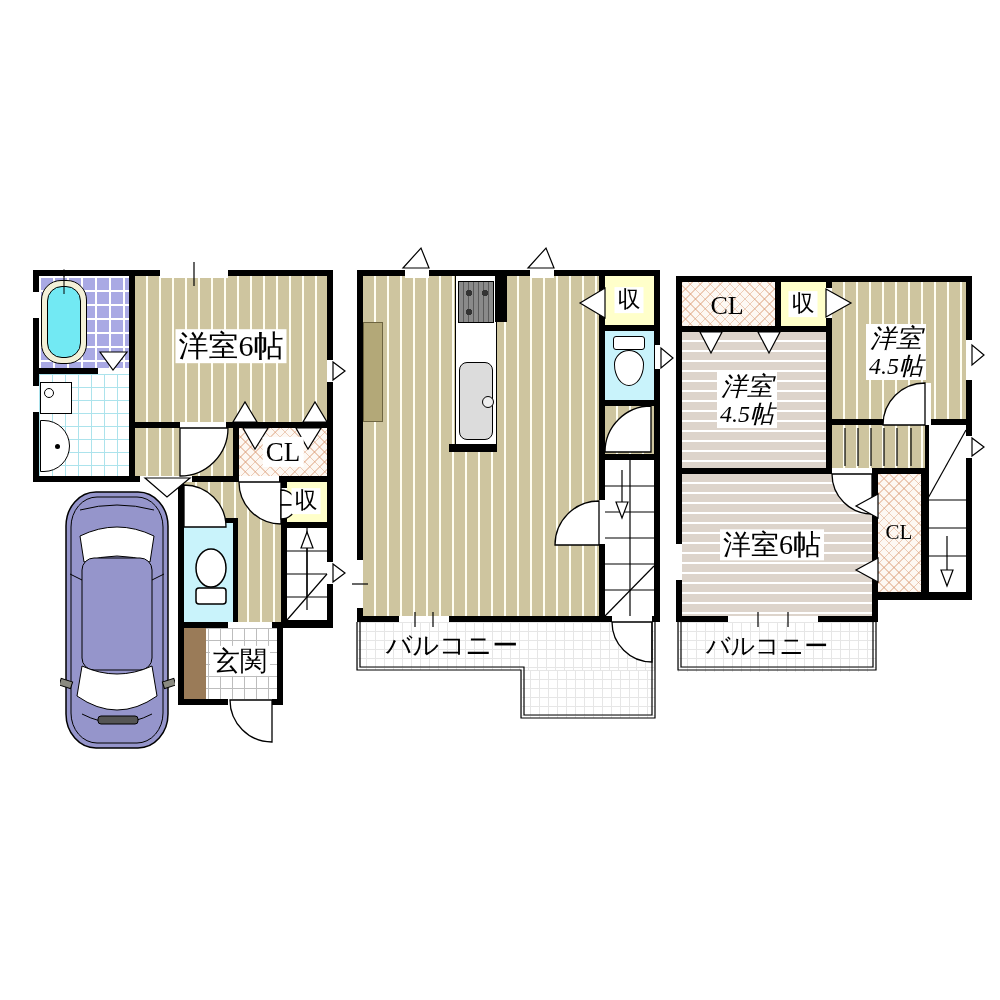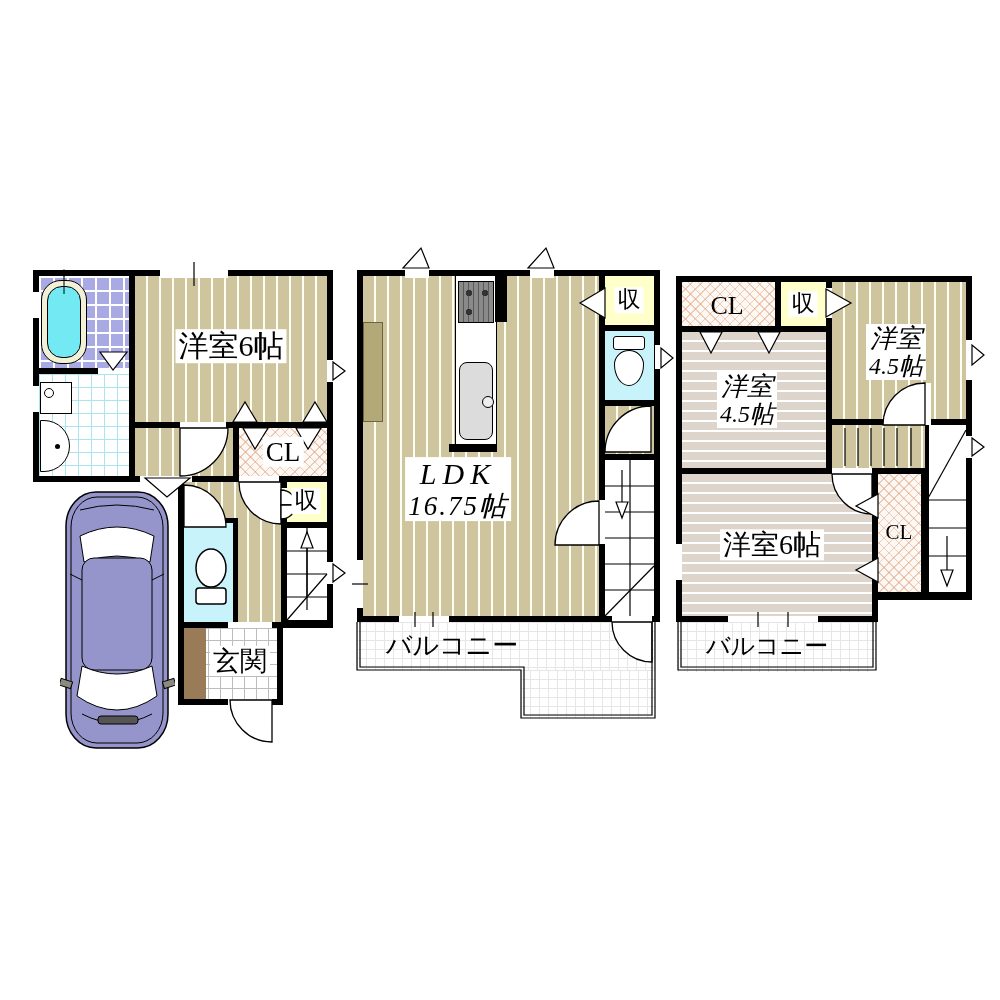--- a/index.html
+++ b/index.html
@@ -237,24 +237,20 @@
       <line x1="64" y1="276" x2="64" y2="294"></line>
       <circle cx="64" cy="273" r="3"></circle>
     </g>
   </svg>
 
   <div class="lbl" style="left:231px;top:346px;font-size:30px;">洋室6帖</div>
   <div class="lbl" style="left:283px;top:452px;font-size:27px;">CL</div>
   <div class="lbl" style="left:306px;top:501px;font-size:23px;">収</div>
   <div class="lbl" style="left:240px;top:661px;font-size:27px;">玄関</div>
 
-  <div class="lbl" style="left:458px;top:489px;font-size:30px;">
-    <span class="ln" style="letter-spacing:6px;">LDK</span>
-    <span class="ln" style="font-size:27px;letter-spacing:2px;">16.75帖</span>
-  </div>
   <div class="lbl" style="left:629px;top:300px;font-size:23px;">収</div>
   <div class="lbl" style="left:452px;top:646px;font-size:26px;background:transparent;">バルコニー</div>
 
   <div class="lbl" style="left:727px;top:306px;font-size:26px;background:transparent;">CL</div>
   <div class="lbl" style="left:803px;top:304px;font-size:23px;">収</div>
   <div class="lbl" style="left:896px;top:352px;font-size:26px;">
     <span class="ln">洋室</span>
     <span class="ln" style="font-size:24px;">4.5帖</span>
   </div>
   <div class="lbl" style="left:747px;top:400px;font-size:26px;">

